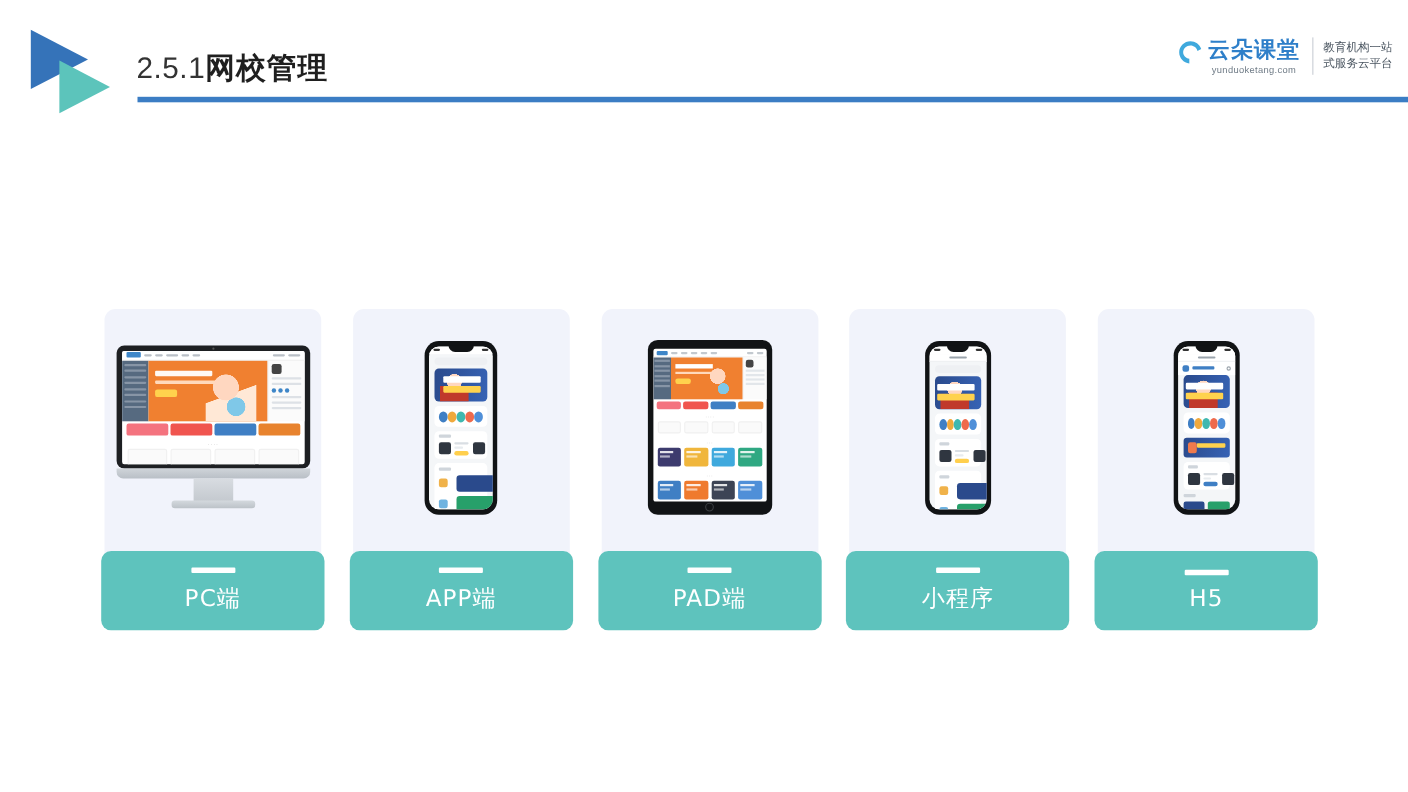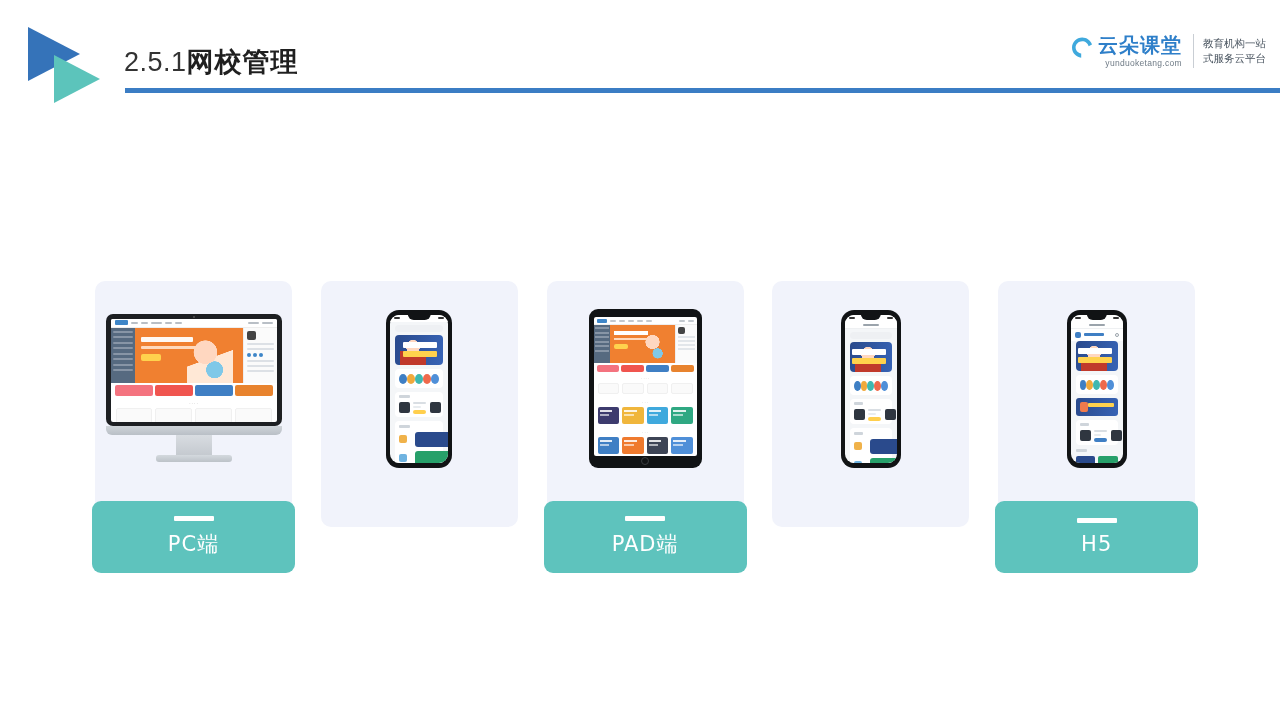--- a/index.html
+++ b/index.html
@@ -39,21 +39,21 @@
     letter-spacing: 1px;
     text-align: right;
   }
   .title-rule {
     position:absolute; left:125px; top:88px; width:1155px; height:5px;
     background:#3b7dc4;
   }
 
   
   .brand { position:absolute; right:14px; top:34px; display:flex; align-items:center; }
-  .brand-left { display:flex; flex-direction:column; align-items:flex-end; position:relative; padding-left:24px; }
+  .brand-left { display:flex; flex-direction:column; align-items:center; position:relative; padding-left:24px; }
   .cloud-ic { position:absolute; left:-4px; top:2px; width:30px; height:26px; }
   .brand-name {
     font-size:20px; font-weight:700; color:#2e7fc9; letter-spacing:1px;
     font-family:"DejaVu Sans","Liberation Sans",sans-serif; line-height:1.05;
   }
   .brand-url {
     font-size:8.5px; color:#6f7b86; letter-spacing:0.3px; margin-top:2px;
     font-family:"Liberation Sans",sans-serif;
   }
   .brand-div { width:1px; height:34px; background:#c9ced4; margin:0 9px 0 11px; }
@@ -380,20 +380,24 @@
                       <i></i>
                       <i class="s"></i>
                     </div>
                   <div class="ph-lbadge" style="background:#27a06a"></div>
                 </div>
               </div>
             </div>
           </div>
         </div>
       </div>
+      <div class="card-btn">
+        <div class="btn-bar"></div>
+        <div class="btn-label">APP端</div>
+      </div>
     </div>
 
     <div class="card">
       <div class="card-bg"></div>
       <div class="device-wrap">
         <div class="tablet">
           <div class="tab-body" style="width:113px; position:relative;">
             <div class="tab-screen" style="height:139px;">
               <div class="tb-top">
                 <div class="tb-logo"></div>
@@ -558,20 +562,24 @@
                       <i></i>
                       <i class="s"></i>
                     </div>
                   <div class="ph-lbadge" style="background:#27a06a"></div>
                 </div>
               </div>
             </div>
           </div>
         </div>
       </div>
+      <div class="card-btn">
+        <div class="btn-bar"></div>
+        <div class="btn-label">小程序</div>
+      </div>
     </div>
 
     <div class="card">
       <div class="card-bg"></div>
       <div class="device-wrap">
         <div class="phone">
           <div class="phone-body" style="width:60px;">
             <div class="phone-notch"></div>
             <div class="phone-screen" style="height:148px;">
               <div class="ph-status">

